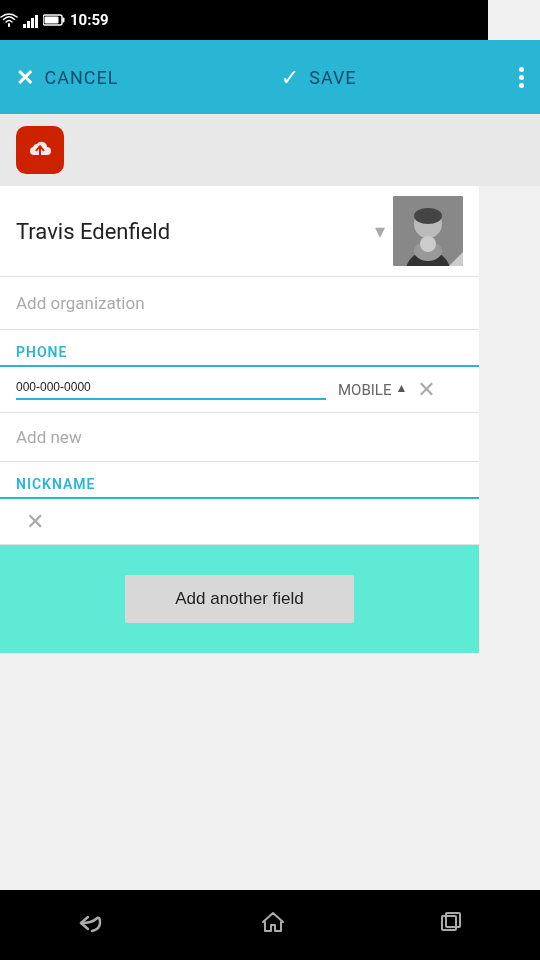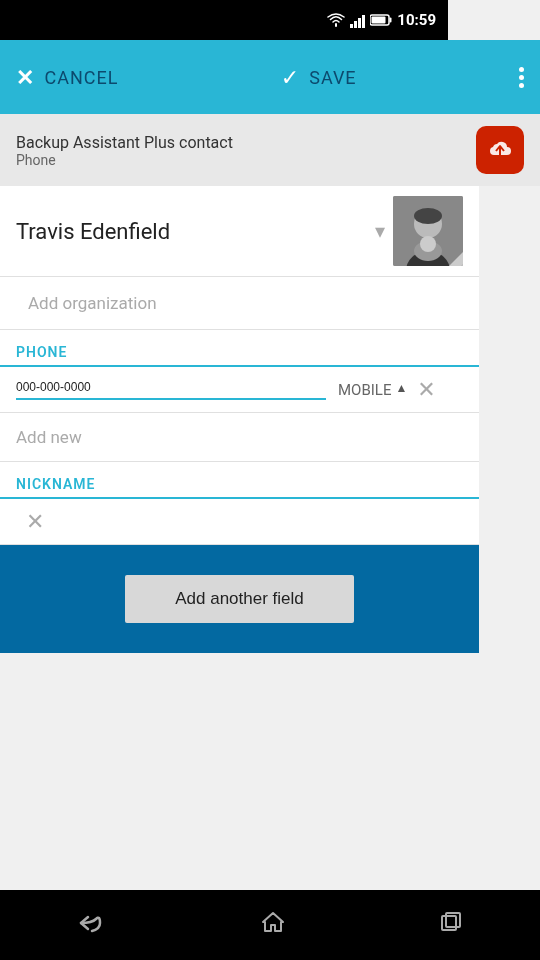--- a/index.html
+++ b/index.html
@@ -12,26 +12,25 @@
       width: 540px;
       height: 960px;
       font-family: 'Roboto', Arial, sans-serif;
       background: #f0f0f0;
       overflow: hidden;
       position: relative;
     }
 
     
     .status-bar {
-      width: 448px;
+      width: 488px;
       height: 40px;
       background: #000;
       display: flex;
       align-items: center;
-      justify-content: flex-end;
       padding-right: 12px;
       gap: 6px;
     }
 
     .status-bar-icons {
       display: flex;
       align-items: center;
       gap: 5px;
     }
 
@@ -191,21 +190,21 @@
       right: 0;
       bottom: 0;
       width: 0;
       height: 0;
       border-left: 14px solid transparent;
       border-bottom: 14px solid #ccc;
     }
 
     
     .org-row {
-      padding: 16px 28px;
+      padding: 16px 16px;
       border-bottom: 1px solid #e0e0e0;
     }
 
     .placeholder-text {
       font-size: 17px;
       color: #aaa;
     }
 
     
     .section-header {
@@ -297,21 +296,21 @@
       outline: none;
       padding-bottom: 4px;
       background: transparent;
     }
 
     
     .add-field-container {
       display: flex;
       justify-content: center;
       padding: 30px 16px;
-      background: #0369a1;
+      background: #5eead4;
     }
 
     .add-field-button {
       background: #d8d8d8;
       color: #222;
       border: none;
       padding: 14px 50px;
       font-size: 17px;
       border-radius: 2px;
       cursor: pointer;
@@ -389,24 +388,20 @@
   <div class="action-bar-right">
     <div class="icon-dots">
       <div class="dot"></div>
       <div class="dot"></div>
       <div class="dot"></div>
     </div>
   </div>
 </div>
 
 <div class="backup-banner">
-  <div class="backup-info">
-    <span class="backup-title">Backup Assistant Plus contact</span>
-    <span class="backup-subtitle">Phone</span>
-  </div>
   <div class="backup-icon">
 
     <svg width="34" height="34" viewBox="0 0 34 34">
       <path d="M24 22 Q28 22 28 18 Q28 14 24 14 Q24 10 20 9 Q16 8 14 11 Q11 11 10 14 Q7 14.5 7 18 Q7 22 11 22 Z" fill="white" opacity="0.9"></path>
       <polygon points="17,13 17,21 14,18 17,21 20,18 17,21 17,13" fill="#cc2200"></polygon>
       <line x1="17" y1="13" x2="17" y2="22" stroke="#cc2200" stroke-width="2"></line>
       <polyline points="13,18 17,13 21,18" fill="none" stroke="#cc2200" stroke-width="2" stroke-linejoin="round"></polyline>
     </svg>
   </div>
 </div>

